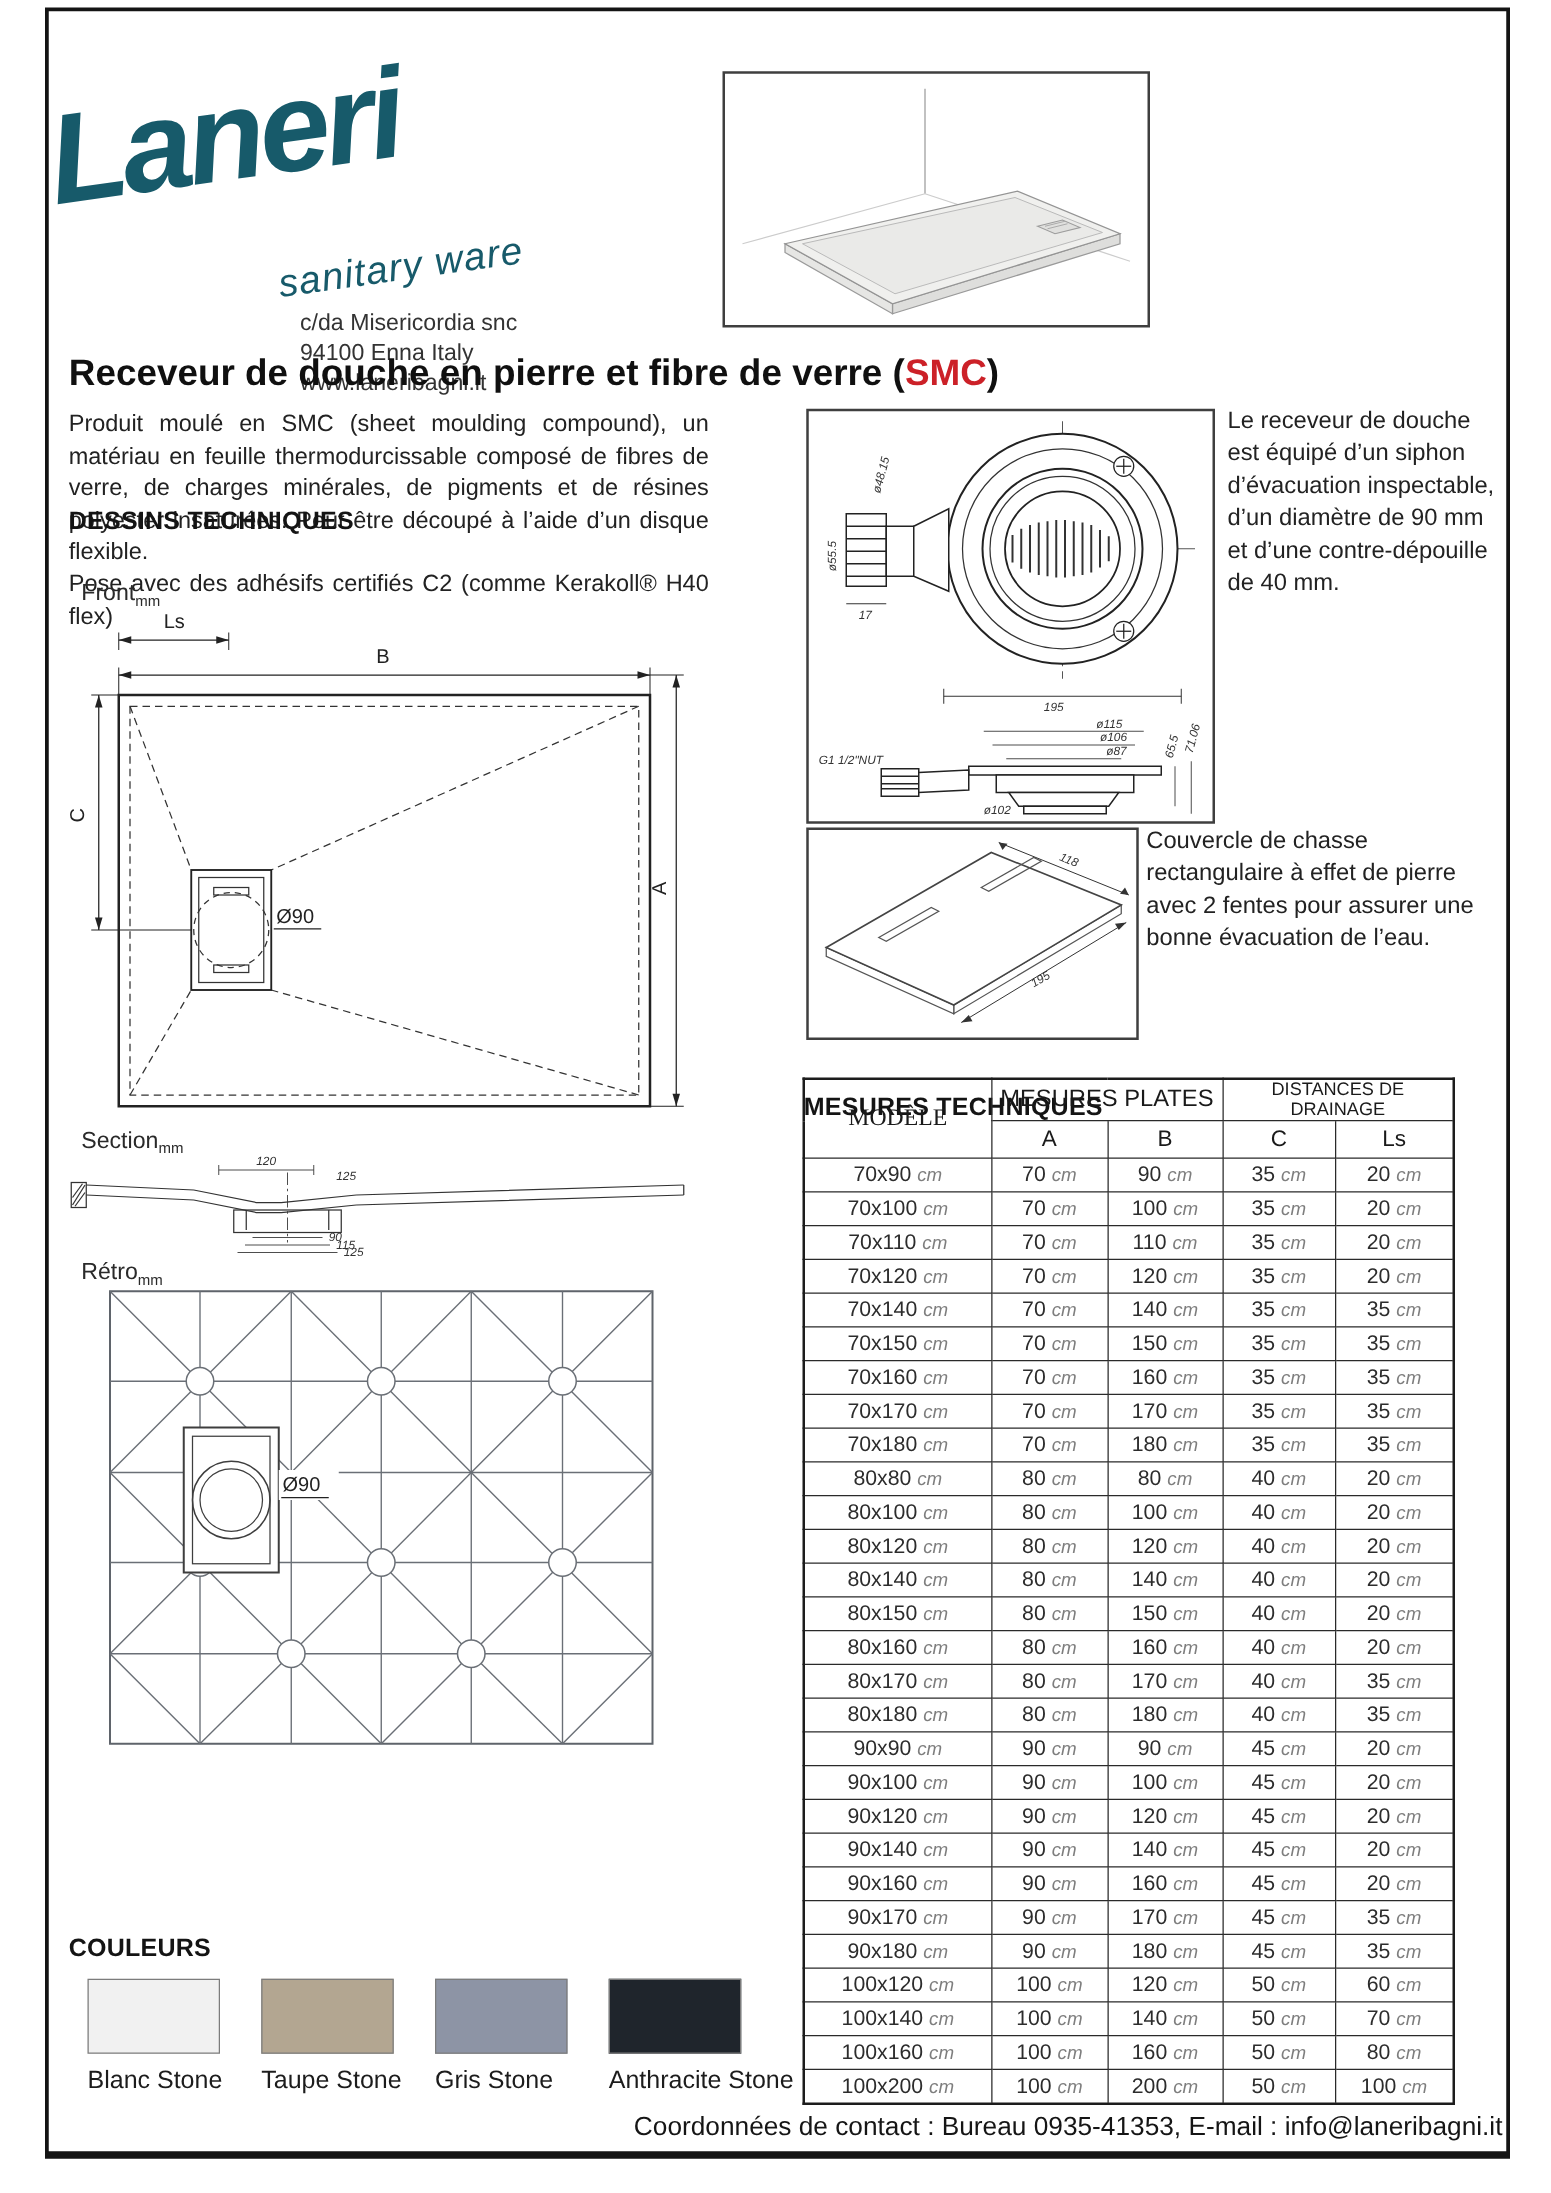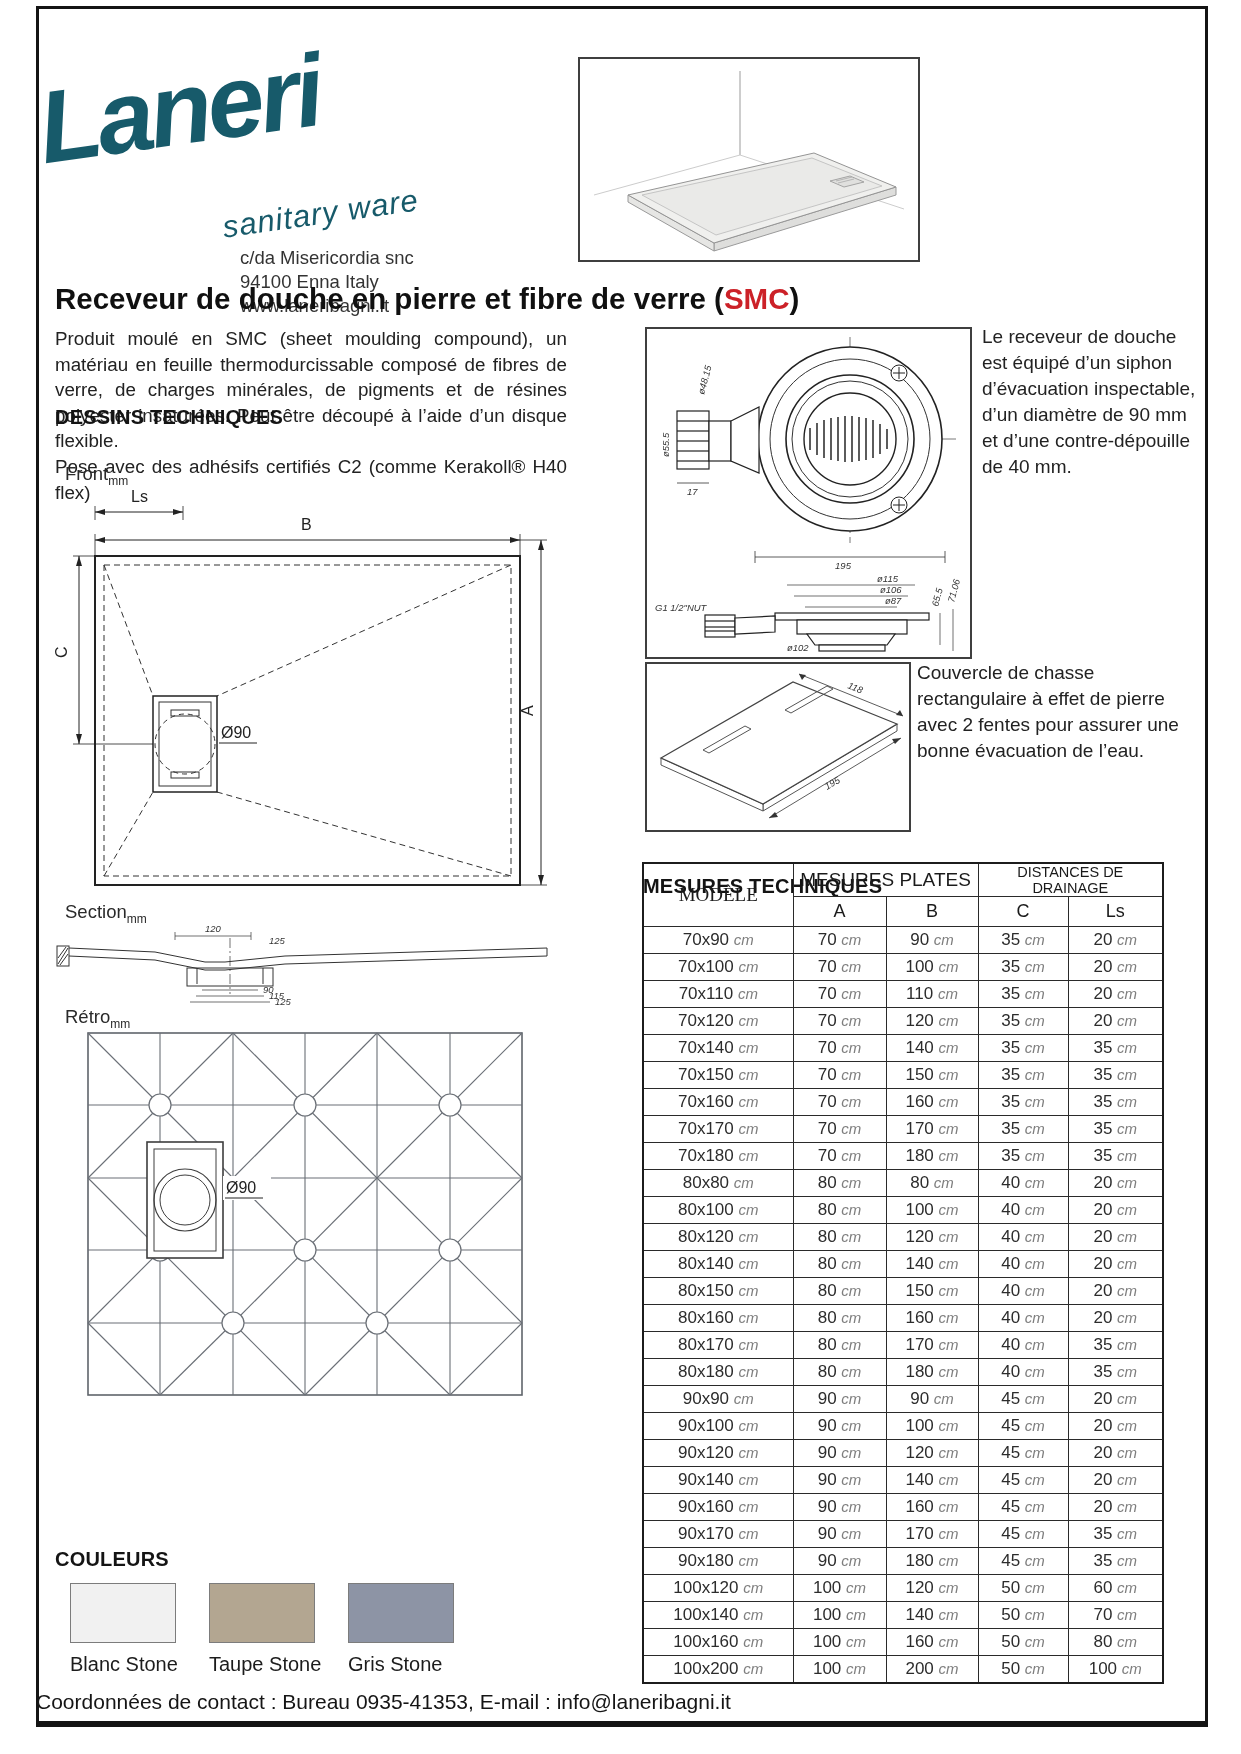--- a/index.html
+++ b/index.html
@@ -66,21 +66,21 @@
   th.group1 { font-size:19px; font-weight:normal; }
   th.group2 { font-size:14.5px; font-weight:normal; }
   .unit { font-style:italic; color:#7e7e7e; font-size:15px; }
   .num  { color:#2c2c2c; }
   
   .swatches { position:absolute; left:70px; top:1583px; display:flex; gap:35px; }
   .swatch-item { width:104px; }
   .swatch { width:104px; height:58px; border:1px solid #7c7c7c; }
   .swatch-label { margin-top:10px; font-size:20px; color:#1c1c1c; white-space:nowrap; }
   
-  .footer { position:absolute; left:36px; top:1690px; width:1166px; text-align:left; font-size:21px; color:#151515; }
+  .footer { position:absolute; left:36px; top:1690px; width:1166px; text-align:right; font-size:21px; color:#151515; }
 </style>
 </head>
 <body>
 
 <div class="page">
   <div class="frame"></div>
 
   <div class="logo">Laneri</div>
   <div class="tagline">sanitary ware</div>
   <div class="address">
@@ -612,16 +612,20 @@
       <div class="swatch-item">
         <div class="swatch" style="background: rgb(179, 166, 145);"></div>
         <div class="swatch-label">Taupe Stone</div>
       </div>
 
       <div class="swatch-item">
         <div class="swatch" style="background: rgb(141, 148, 165);"></div>
         <div class="swatch-label">Gris Stone</div>
       </div>
 
+      <div class="swatch-item">
+        <div class="swatch" style="background: rgb(31, 37, 44);"></div>
+        <div class="swatch-label">Anthracite Stone</div>
+      </div>
     </div>
 
   <div class="footer">Coordonnées de contact : Bureau 0935-41353, E-mail : info@laneribagni.it</div>
 </div>
 
 </body></html>

